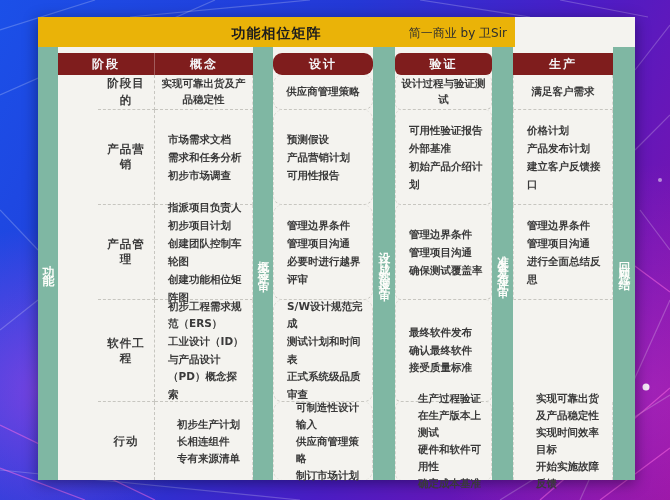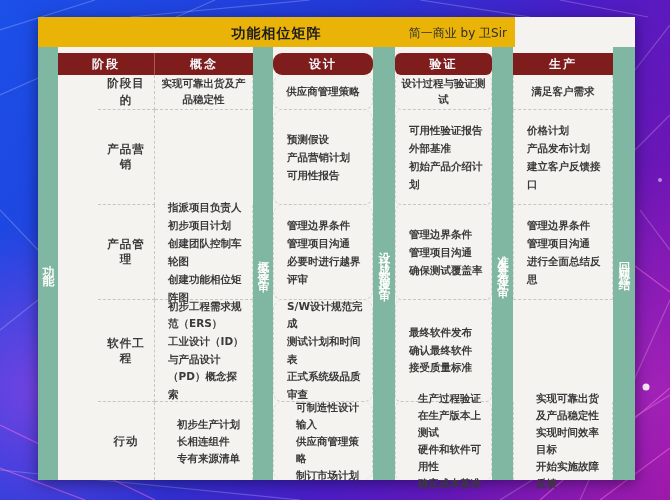--- a/index.html
+++ b/index.html
@@ -141,20 +141,23 @@
     <div class="hcell g-c7">验证</div>
     <div class="hcell g-c9">生产</div>
 
     <div class="lcell g-c2 gr3">阶段目的</div>
     <div class="cell g-c3 gr3 vr">实现可靠出货及产品稳定性</div>
     <div class="cell g-c5 gr3 vl vr">供应商管理策略</div>
     <div class="cell g-c7 gr3 vl vr">设计过程与验证测试</div>
     <div class="cell g-c9 gr3 vl vr">满足客户需求</div>
 
     <div class="lcell g-c2 gr4">产品营销</div>
+    <div class="cell g-c3 gr4 vr">市场需求文档
+需求和任务分析
+初步市场调查</div>
     <div class="cell g-c5 gr4 vl vr">预测假设
 产品营销计划
 可用性报告</div>
     <div class="cell g-c7 gr4 vl vr">可用性验证报告
 外部基准
 初始产品介绍计划</div>
     <div class="cell g-c9 gr4 vl vr">价格计划
 产品发布计划
 建立客户反馈接口</div>
 

